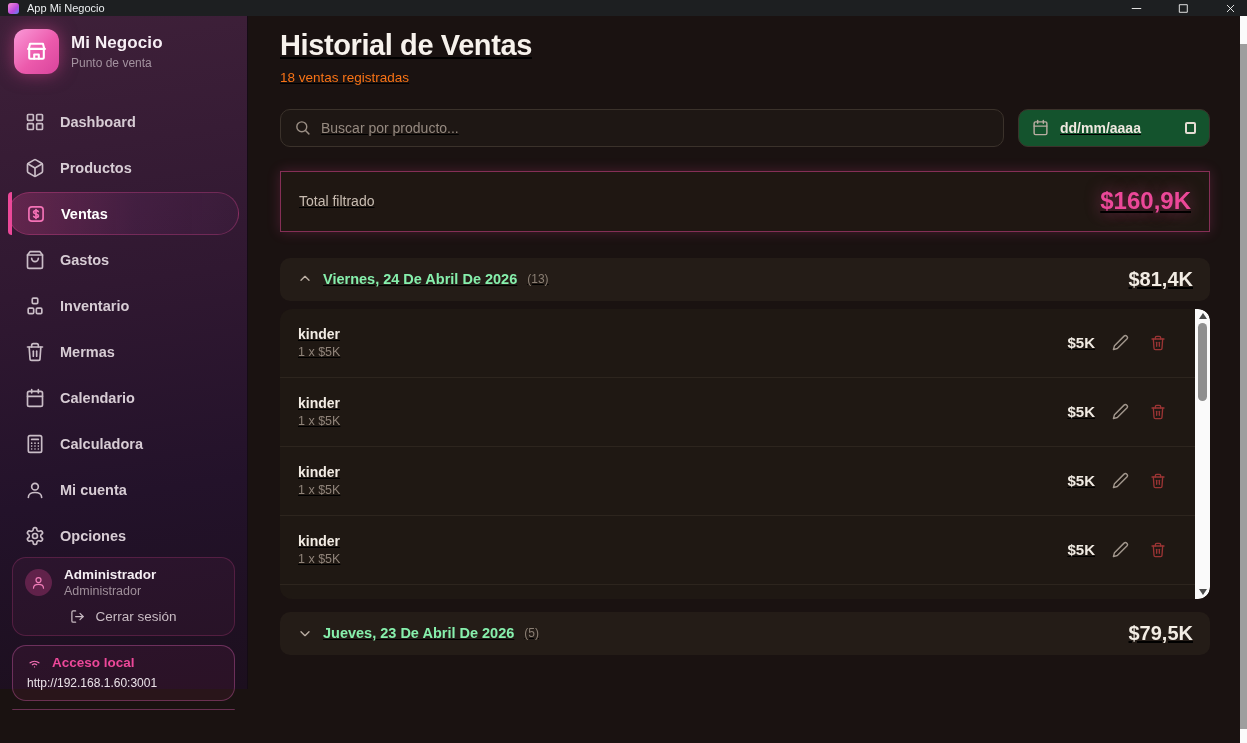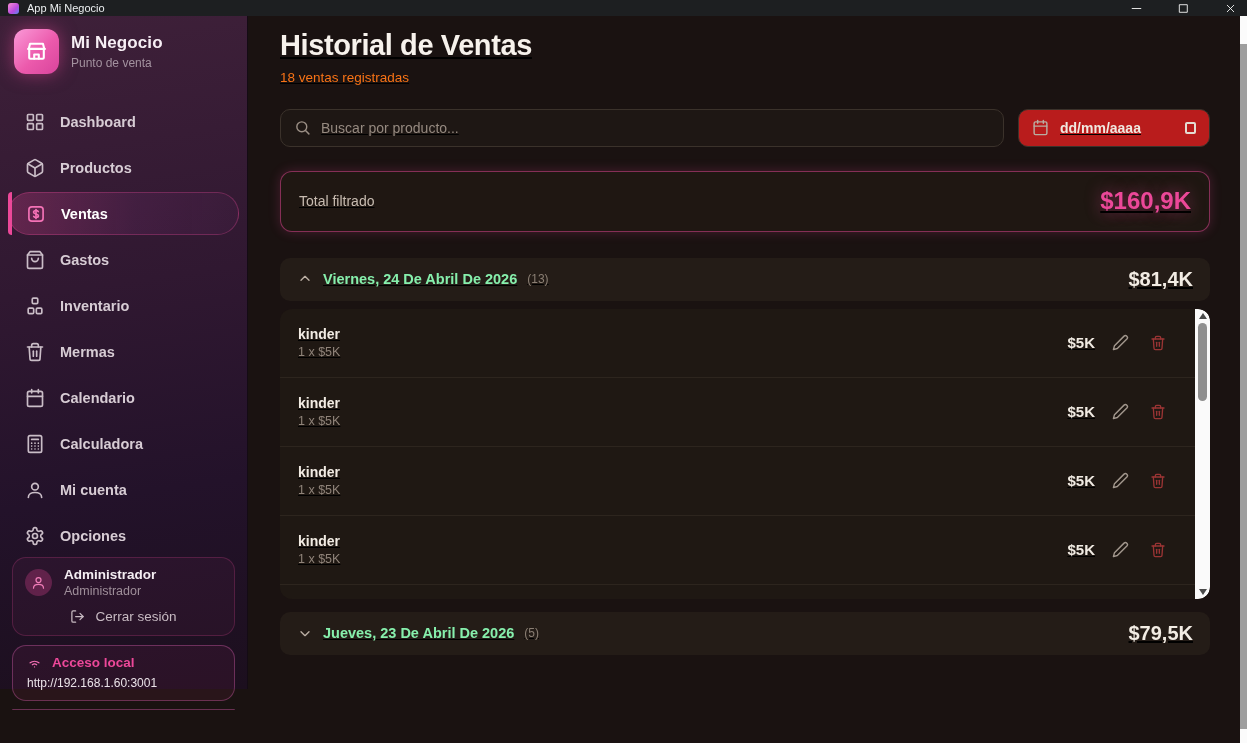--- a/index.html
+++ b/index.html
@@ -67,27 +67,27 @@
   .page-title { font-size:29px; font-weight:800; color:#f7f2ec; letter-spacing:-.4px; line-height:1.1; }
   .page-subtitle { font-size:13.5px; color:#f97316; margin:8px 0 24px; }
 
   .controls-row { display:flex; gap:14px; margin-bottom:24px; }
   .search-box { flex:1; height:38px; border:1px solid #3b322b; background:#1e1714; border-radius:10px;
     display:flex; align-items:center; padding:8px 13px; gap:10px; color:#9b8f85; }
   .search-box .ic { width:17px; height:17px; flex:none; }
   .search-box input { flex:1; background:transparent; border:none; outline:none; color:#efe8e0; font-size:14px;
     font-family:inherit; }
   .search-box input::placeholder { color:#968a80; }
-  .date-box { width:192px; flex:none; height:38px; border:1px solid #3b322b; background:#b91c1c; border-radius:10px;
+  .date-box { width:192px; flex:none; height:38px; border:1px solid #3b322b; background:#14532d; border-radius:10px;
     display:flex; align-items:center; padding:0 13px; gap:11px; cursor:pointer; }
   .date-box .ic { width:17px; height:17px; color:#b9ada2; flex:none; }
   .date-text { font-size:14px; font-weight:700; color:#f0e9e1; flex:1; }
   .picker-box { width:11px; height:12px; border:2px solid #e4dcd2; border-radius:2px; flex:none; }
 
-  .total-card { height:61px; border-radius:12px; border:1px solid rgba(236,72,153,.5); background:#1f1712;
+  .total-card { height:61px; border-radius:0; border:1px solid rgba(236,72,153,.5); background:#1f1712;
     box-shadow:0 0 12px rgba(236,72,153,.22); display:flex; align-items:center; justify-content:space-between;
     padding:0 18px; margin-bottom:26px; }
   .total-label { font-size:14px; color:#c8bcb1; }
   .total-value { font-size:24px; font-weight:800; color:#ec4899; text-shadow:0 0 16px rgba(236,72,153,.5); }
 
   .group-header { height:43px; border-radius:10px; background:#241c17; display:flex; align-items:center;
     padding:0 17px; gap:10px; cursor:pointer; }
   .chevron { width:16px; height:16px; color:#bcb0a5; flex:none; }
   .group-date { font-size:14.5px; font-weight:700; color:#86efac; }
   .group-count { font-size:12px; color:#8b7f74; }

